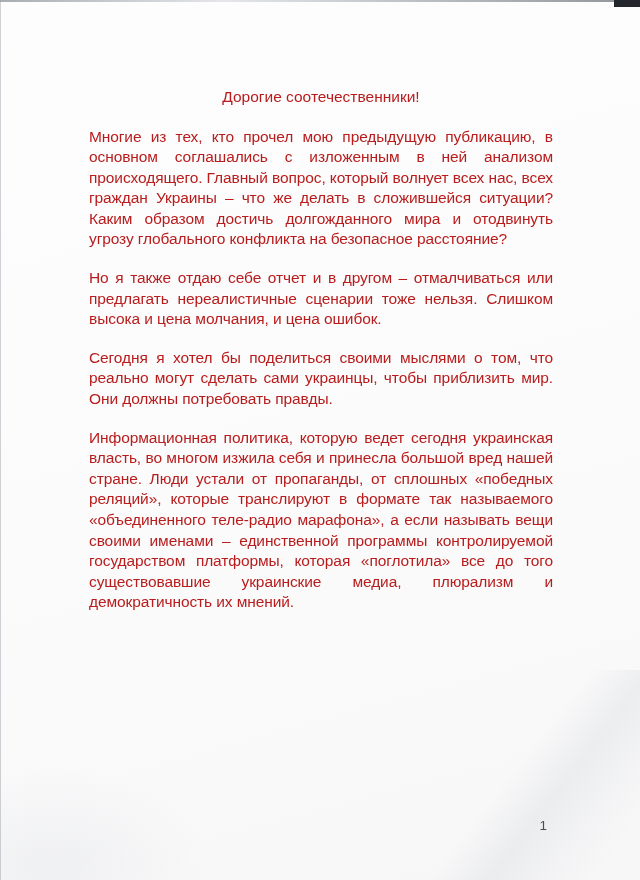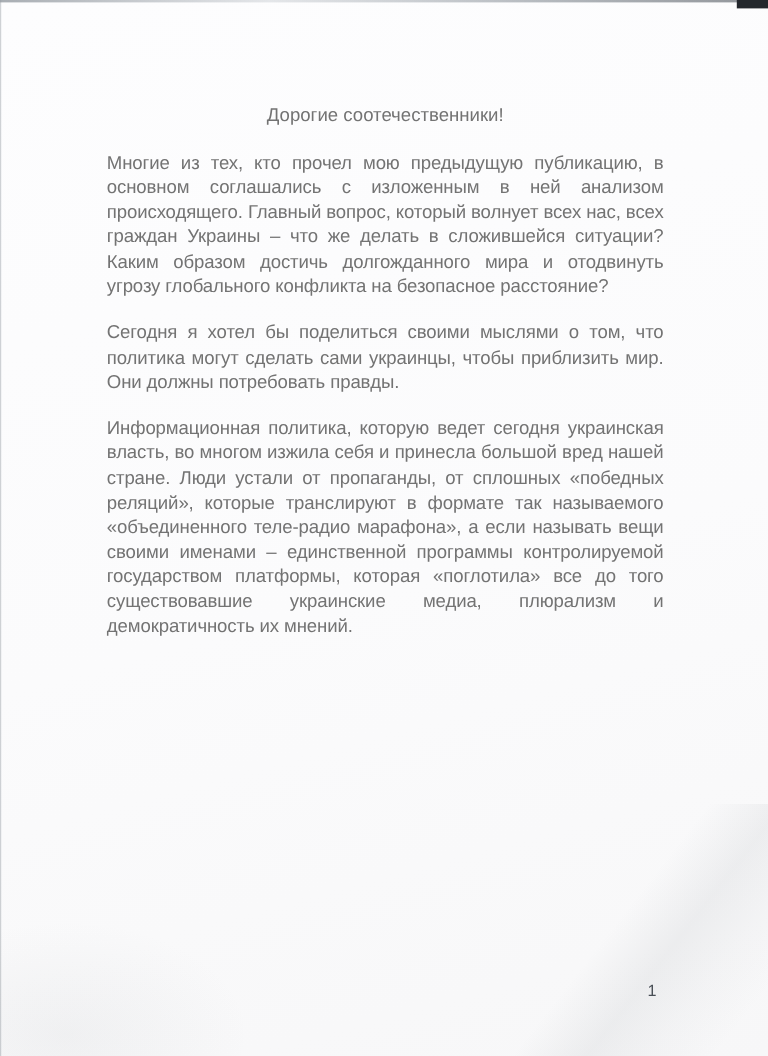--- a/index.html
+++ b/index.html
@@ -57,21 +57,21 @@
     width: 220px; height: 120px;
     background: radial-gradient(ellipse at 25% 85%,
       rgba(160,165,170,0.10), rgba(0,0,0,0) 65%);
   }
   
   .content {
     position: absolute;
     left: 89px;
     top: 87px;
     width: 464px;
-    color: #737373;
+    color: #b91c1c;
   }
   .doc-title {
     font-size: 15.5px;
     font-weight: 400;
     line-height: 20.5px;
     text-align: center;
     margin: 0 0 19px 0;
   }
   .content p {
     font-size: 15.5px;
@@ -99,22 +99,23 @@
   <div class="left-edge"></div>
   <div class="shadow-br"></div>
   <div class="smudge-bl"></div>
 
   <div class="content">
     <h1 class="doc-title">Дорогие соотечественники!</h1>
 
     <p>Многие из тех, кто прочел мою предыдущую публикацию, в основном соглашались с изложенным в ней анализом происходящего. Главный вопрос, который волнует всех нас, всех граждан Украины – что же делать в сложившейся ситуации? Каким образом достичь долгожданного мира и отодвинуть угрозу глобального конфликта на безопасное расстояние?</p>
 
 
+    <p>Но я также отдаю себе отчет и в другом – отмалчиваться или предлагать нереалистичные сценарии тоже нельзя. Слишком высока и цена молчания, и цена ошибок.</p>
 
-    <p>Сегодня я хотел бы поделиться своими мыслями о том, что политика могут сделать сами украинцы, чтобы приблизить мир. Они должны потребовать правды.</p>
+    <p>Сегодня я хотел бы поделиться своими мыслями о том, что реально могут сделать сами украинцы, чтобы приблизить мир. Они должны потребовать правды.</p>
 
     <p>Информационная политика, которую ведет сегодня украинская власть, во многом изжила себя и принесла большой вред нашей стране. Люди устали от пропаганды, от сплошных «победных реляций», которые транслируют в формате так называемого «объединенного теле-радио марафона», а если называть вещи своими именами – единственной программы контролируемой государством платформы, которая «поглотила» все до того существовавшие украинские медиа, плюрализм и демократичность их мнений.</p>
 
   </div>
 
   <div class="page-number">1</div>
 
 </div>
 
 </body></html>

